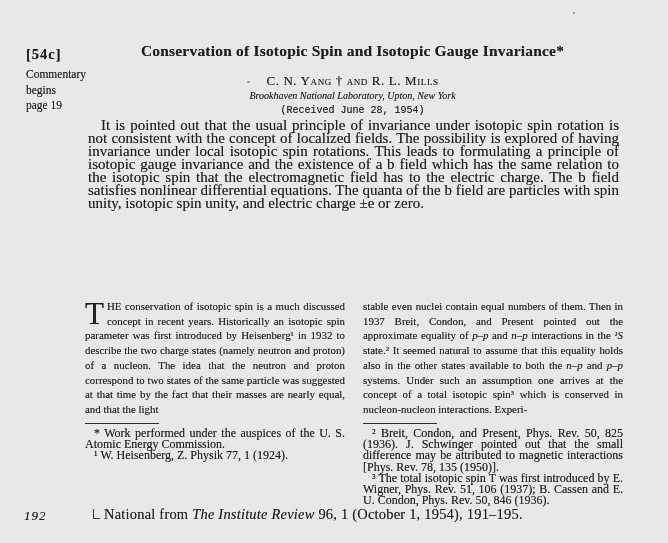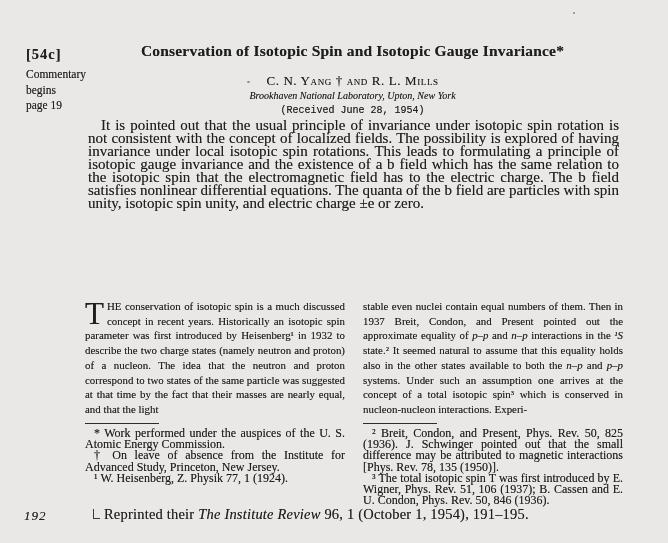--- a/index.html
+++ b/index.html
@@ -99,29 +99,28 @@
     <div class="affiliation">Brookhaven National Laboratory, Upton, New York</div>
     <div class="received">(Received June 28, 1954)</div>
   </div>
 
   <div class="abstract">It is pointed out that the usual principle of invariance under isotopic spin rotation is not consistent with the concept of localized fields. The possibility is explored of having invariance under local isotopic spin rotations. This leads to formulating a principle of isotopic gauge invariance and the existence of a b field which has the same relation to the isotopic spin that the electromagnetic field has to the electric charge. The b field satisfies nonlinear differential equations. The quanta of the b field are particles with spin unity, isotopic spin unity, and electric charge ±e or zero.</div>
 
   <div class="col col-left">
     <p class="body-text"><span class="dropcap">T</span><span>HE conservation of isotopic spin is a much discussed concept in recent years. Historically an isotopic spin parameter was first introduced by Heisenberg¹ in 1932 to describe the two charge states (namely neutron and proton) of a nucleon. The idea that the neutron and proton correspond to two states of the same particle was suggested at that time by the fact that their masses are nearly equal, and that the light</span></p>
     <div class="fn-rule"></div>
     <p class="footnote">* Work performed under the auspices of the U. S. Atomic Energy Commission.</p>
-    <p class="footnote">† On leave of absence from the Institute for Advanced Study, Princeton, New Jersey.</p>
     <p class="footnote">¹ W. Heisenberg, Z. Physik 77, 1 (1924).</p>
   </div>
 
   <div class="col col-right">
     <p class="body-text"><span>stable even nuclei contain equal numbers of them. Then in 1937 Breit, Condon, and Present pointed out the approximate equality of </span><i>p–p</i><span> and </span><i>n–p</i><span> interactions in the </span><i>¹S</i><span> state.² It seemed natural to assume that this equality holds also in the other states available to both the </span><i>n–p</i><span> and </span><i>p–p</i><span> systems. Under such an assumption one arrives at the concept of a total isotopic spin³ which is conserved in nucleon-nucleon interactions. Experi-</span></p>
     <div class="fn-rule"></div>
     <p class="footnote">² Breit, Condon, and Present, Phys. Rev. 50, 825 (1936). J. Schwinger pointed out that the small difference may be attributed to magnetic interactions [Phys. Rev. 78, 135 (1950)].</p>
     <p class="footnote">³ The total isotopic spin T was first introduced by E. Wigner, Phys. Rev. 51, 106 (1937); B. Cassen and E. U. Condon, Phys. Rev. 50, 846 (1936).</p>
   </div>
 
   <div class="footer-pagenum">192</div>
-  <div class="footer-line"><span class="corner-mark"></span><span>Reprinted their </span><i>The Institute Review</i><span> 96, 1 (October 1, 1954), 191–195.</span></div>
+  <div class="footer-line"><span class="corner-mark"></span><span>National from </span><i>The Institute Review</i><span> 96, 1 (October 1, 1954), 191–195.</span></div>
 
   <div class="speck speck-1"></div>
   <div class="speck speck-2"></div>
 </div>
 
 </body></html>

